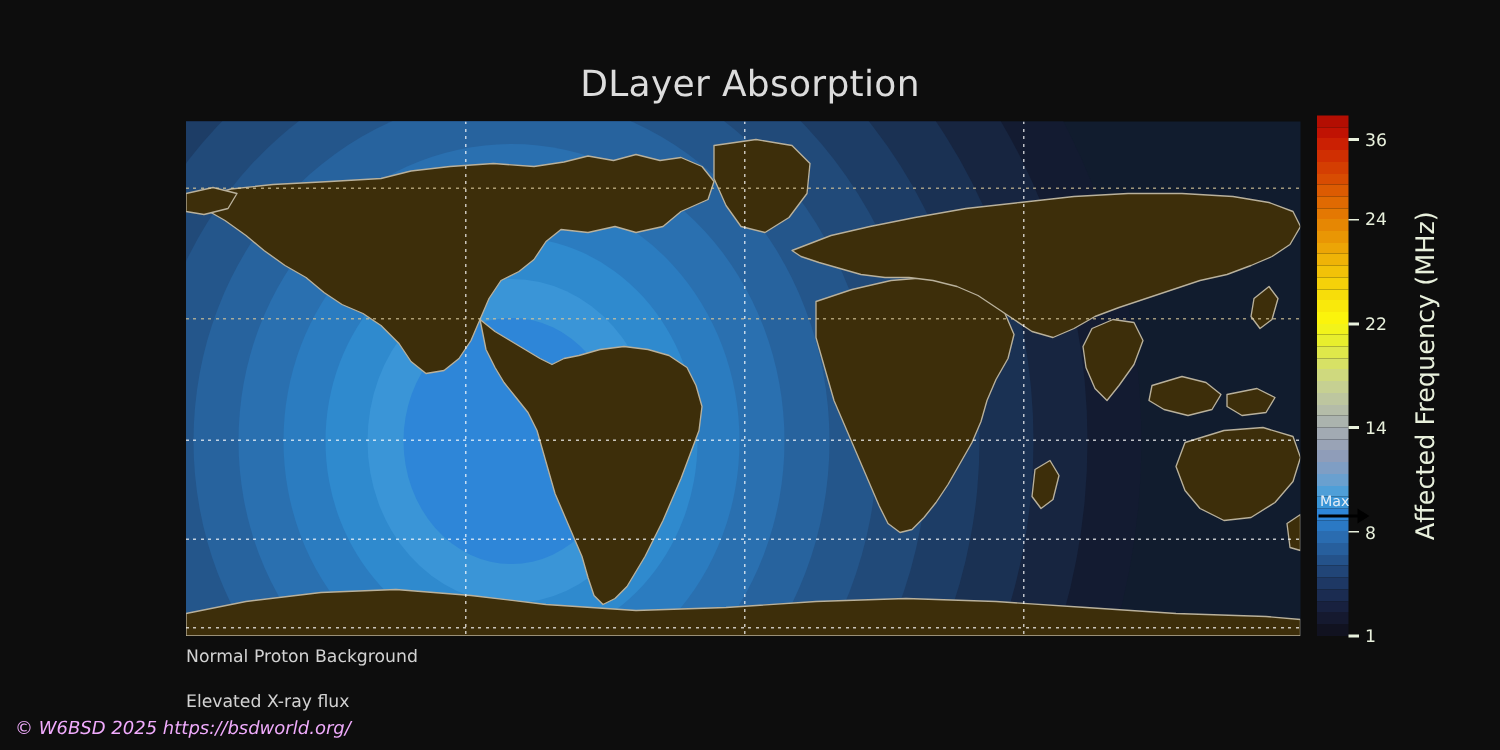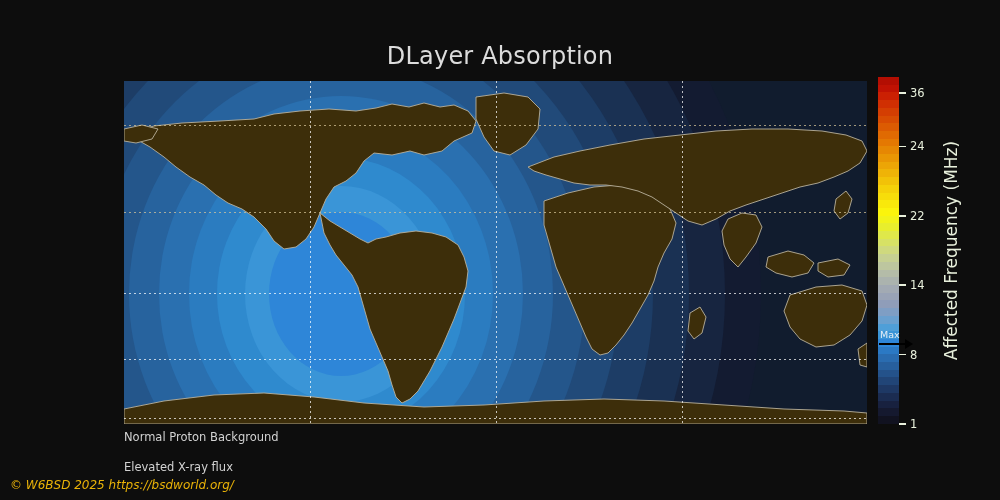--- a/index.html
+++ b/index.html
@@ -28,21 +28,21 @@
   .gl-v,.gl-h{position:absolute;opacity:.72;}
   .gl-v{top:0;height:100%;width:1px;
         background:repeating-linear-gradient(to bottom,#ffffff 0 2px,transparent 2px 5px);}
   .gl-h{left:0;width:100%;height:1px;
         background:repeating-linear-gradient(to right,#ffffff 0 2px,transparent 2px 5px);}
   .gl-h.tan{background:repeating-linear-gradient(to right,#d8c79a 0 2px,transparent 2px 5px);}
 
   
   .cap-left{position:absolute;left:124px;color:#d2d2d2;font-size:11.5px;}
   .cap-right{position:absolute;color:#d2d2d2;font-size:11.5px;}
-  .copyright{position:absolute;left:10px;top:478px;color:#eab308;font-size:12px;font-style:italic;}
+  .copyright{position:absolute;left:10px;top:478px;color:#f0abfc;font-size:12px;font-style:italic;}
 
   
   .cb{position:absolute;left:878px;top:77px;width:21px;height:347px;}
   .cb-band{width:100%;}
   .cb-ticks{position:absolute;left:899px;top:77px;width:60px;height:347px;}
   .tick{position:absolute;left:0;display:flex;align-items:center;gap:4px;
         color:#e8f0dc;font-size:11.5px;transform:translateY(-50%);}
   .tick i{display:block;width:7px;height:1.5px;background:#e8f0dc;}
   .cb-label{
     position:absolute;left:0;top:0;width:347px;height:22px;

